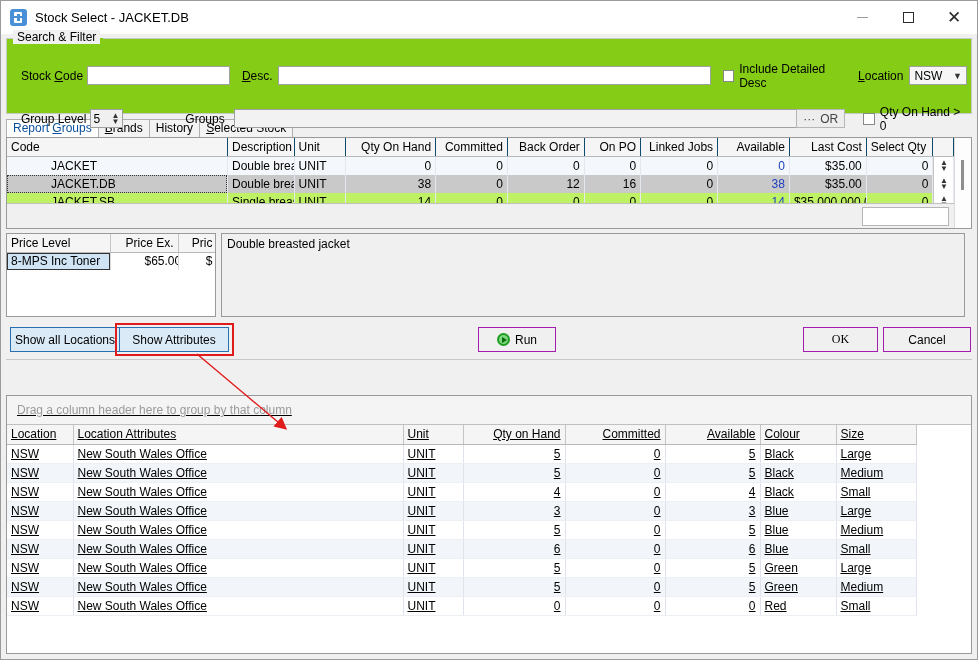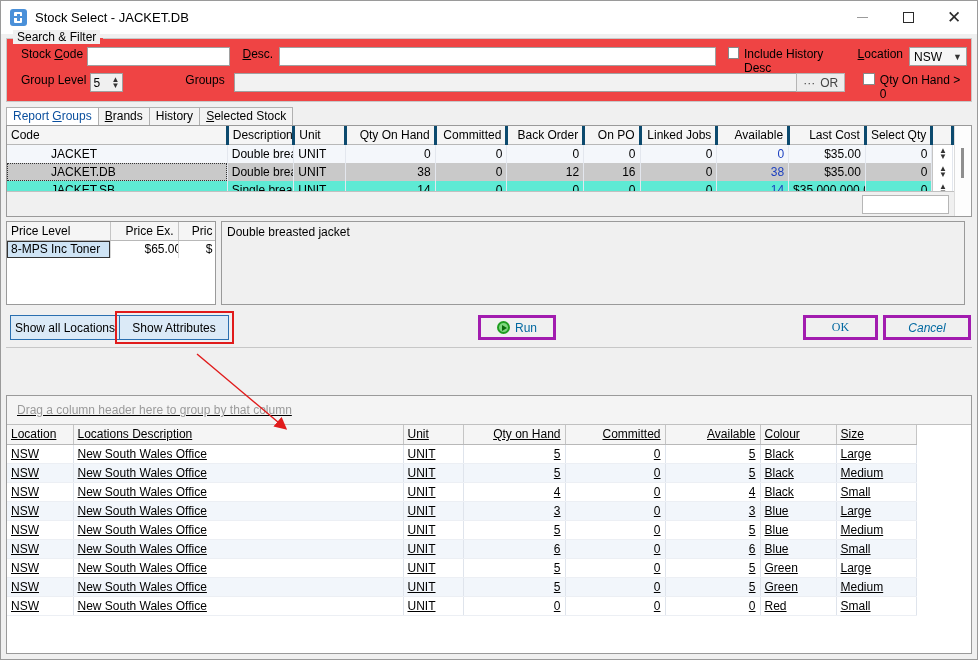--- a/index.html
+++ b/index.html
@@ -37,28 +37,28 @@
     font-size:13px;color:#555;
   }
   .win-btn.close{color:#333;}
   .glyph-min{display:block;width:11px;height:1px;background:#9b9b9b;}
   .glyph-max{display:block;width:11px;height:11px;border:1px solid #2b2b2b;box-sizing:border-box;}
   .glyph-close{font-size:17px;line-height:17px;color:#2b2b2b;font-weight:300;}
 
   
   .filter{
     position:relative;margin:4px 5px 0 5px;padding:6px 4px 7px 4px;
-    border:1px solid #c8c8c8;border-top:none;background:#ef4444;height:64px;box-sizing:border-box;
+    border:1px solid #c8c8c8;border-top:none;background:#84cc16;height:76px;box-sizing:border-box;
   }
   .filter .legend{
     position:absolute;top:-8px;left:6px;background:#f0f0f0;padding:0 4px;font-size:12px;
   }
   .filter .topline-l{position:absolute;top:0;left:0;width:6px;height:1px;background:#c8c8c8;}
   .filter .topline-r{position:absolute;top:0;left:96px;right:0;height:1px;background:#c8c8c8;}
-  .frow{display:flex;height:23px;margin-top:3px;}
+  .frow{display:flex;align-items:center;height:23px;margin-top:20px;}
   .lbl{font-size:12px;color:#000;}
   u{text-decoration:underline;}
   .tb{
     border:1px solid #a0a0a0;background:#fff;height:19px;box-sizing:border-box;
     font-family:"Liberation Sans", sans-serif;font-size:12px;padding:0 3px;outline:none;
   }
   .tb.readonly{background:#f2f2f2;}
   .spin{
     display:inline-flex;align-items:center;border:1px solid #a0a0a0;background:#f0f0f0;
     height:19px;box-sizing:border-box;width:34px;
@@ -92,30 +92,30 @@
   .tab.active u{text-decoration:underline;}
 
   
   .grid-wrap{
     margin:0 5px;border:1px solid #9a9a9a;background:#fff;height:92px;box-sizing:border-box;
     position:relative;overflow:hidden;display:flex;
   }
   .grid{flex:1;overflow:hidden;}
   table.g{border-collapse:collapse;width:100%;table-layout:fixed;font-size:12px;}
   table.g th{
-    background:#f5f5f5;border-right:3px solid #0c4a6e;border-bottom:1px solid #b8b8b8;
+    background:#f5f5f5;border-right:1px solid #0c4a6e;border-bottom:1px solid #b8b8b8;
     font-weight:normal;padding:2px 4px;height:17px;box-sizing:border-box;
   }
   table.g td{
     border-right:1px solid #e3e7ee;padding:1px 4px;height:18px;box-sizing:border-box;
     white-space:nowrap;overflow:hidden;
   }
   tr.r0 td{background:#f4f7fb;}
   tr.r1 td{background:#c9c9c9;}
-  tr.r2 td{background:#5eead4;}
+  tr.r2 td{background:#bef264;}
   .num{text-align:right;}
   .avail{color:#1b3fbf;text-align:right;}
   .treecell{position:relative;padding-left:44px !important;}
   .selbox{outline:1px dotted #333;outline-offset:-1px;}
   .spincell{
     width:20px;background:#fff;border-left:1px solid #c5c5c5;
     display:flex;flex-direction:column;align-items:center;justify-content:center;
     font-size:8px;line-height:6px;color:#333;height:18px;box-sizing:border-box;
   }
   .gridfoot{
@@ -150,21 +150,21 @@
   }
 
   
   .btnbar{position:relative;height:38px;margin:6px 5px 0 5px;}
   .btn{
     position:absolute;top:4px;height:25px;box-sizing:border-box;
     display:flex;align-items:center;justify-content:center;gap:5px;
     font-size:12px;font-family:"Liberation Sans", sans-serif;
   }
   .btn.blue{border:1px solid #2a6fb0;background:#dbeaf7;color:#000;}
-  .btn.grey{border:3px solid #a21caf;background:#f0f0f0;color:#0369a1;}
+  .btn.grey{border:1px solid #a21caf;background:#f0f0f0;color:#000000;}
   .hilite{
     position:absolute;border:2px solid #e01b1b;box-sizing:border-box;pointer-events:none;
   }
   .runicon{
     width:13px;height:13px;border-radius:50%;border:2px solid #1f9d20;background:#7ed87f;
     display:inline-block;position:relative;box-sizing:border-box;
   }
   .runicon:after{
     content:"";position:absolute;left:3px;top:1.5px;border-left:5px solid #0a6b0b;
     border-top:3.5px solid transparent;border-bottom:3.5px solid transparent;
@@ -220,21 +220,21 @@
     <div class="topline-l"></div>
     <div class="topline-r"></div>
     <div class="legend">Search &amp; Filter</div>
 
     <div class="frow">
       <span class="lbl" style="width:72px;margin-left:10px;">Stock <u>C</u>ode</span>
       <input class="tb" style="width: 143px;" value="">
       <span class="lbl" style="margin-left:12px;width:40px;"><u>D</u>esc.</span>
       <input class="tb" style="width: 472px;" value="">
       <span class="cbx" style="margin-left:12px;"></span>
-      <span class="lbl" style="margin-left:5px;">Include History Desc</span>
+      <span class="lbl" style="margin-left:5px;">Include Detailed Desc</span>
       <span class="lbl" style="margin-left:12px;"><u>L</u>ocation</span>
       <span class="sel" style="margin-left:6px;">
         <span>NSW</span>
         <span class="caret">▼</span>
       </span>
     </div>
 
     <div class="frow">
       <span class="lbl" style="width:72px;margin-left:10px;">Group Level</span>
       <span class="spin">
@@ -392,21 +392,21 @@
 
   <div class="btnbar">
     <div class="btn blue" style="left:113px;width:110px;">Show Attributes</div>
     <div class="btn blue" style="left:4px;width:110px;">Show all Locations</div>
     <div class="hilite" style="left:109px;top:0px;width:119px;height:33px;"></div>
     <div class="btn grey" style="left:472px;width:78px;">
       <span class="runicon"></span>
       <span>Run</span>
     </div>
     <div class="btn grey" style="left:797px;width:75px;font-family:Liberation Serif, serif;">OK</div>
-    <div class="btn grey" style="left:877px;width:88px;font-style:italic;">Cancel</div>
+    <div class="btn grey" style="left:877px;width:88px;">Cancel</div>
     <div class="sep" style="top:36px;"></div>
   </div>
 
   <div class="bottom">
     <div class="dragband">
       <span>Drag a column header here to group by that column</span>
     </div>
     <table class="b">
       <colgroup>
         <col style="width:66px">
@@ -414,21 +414,21 @@
           <col style="width:60px">
           <col style="width:102px">
         <col style="width:100px">
           <col style="width:95px">
           <col style="width:76px">
           <col style="width:80px">
       </colgroup>
       <tbody>
           <tr>
         <th>Location</th>
-        <th>Locations Description</th>
+        <th>Location Attributes</th>
         <th>Unit</th>
         <th class="num">Qty on Hand</th>
         <th class="num">Committed</th>
         <th class="num">Available</th>
         <th>Colour</th>
         <th>Size</th>
       </tr>
       <tr>
         <td>NSW</td>
         <td>New South Wales Office</td>

